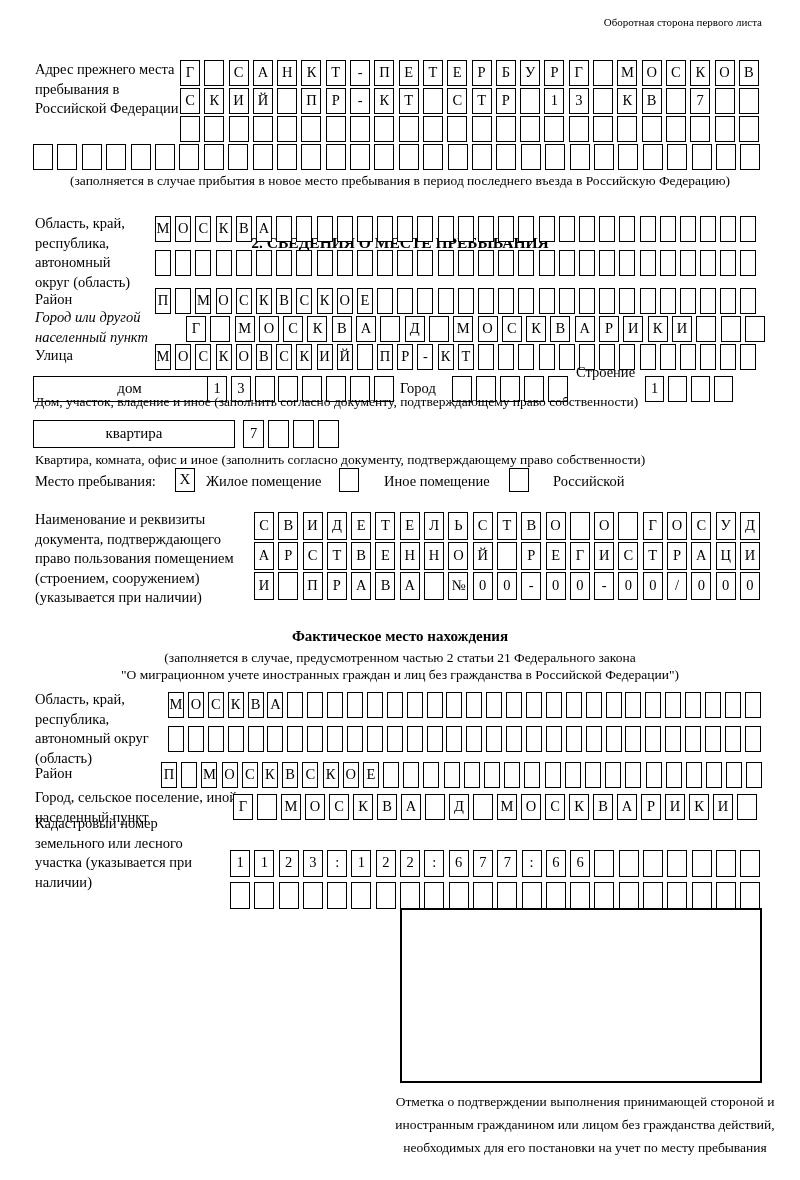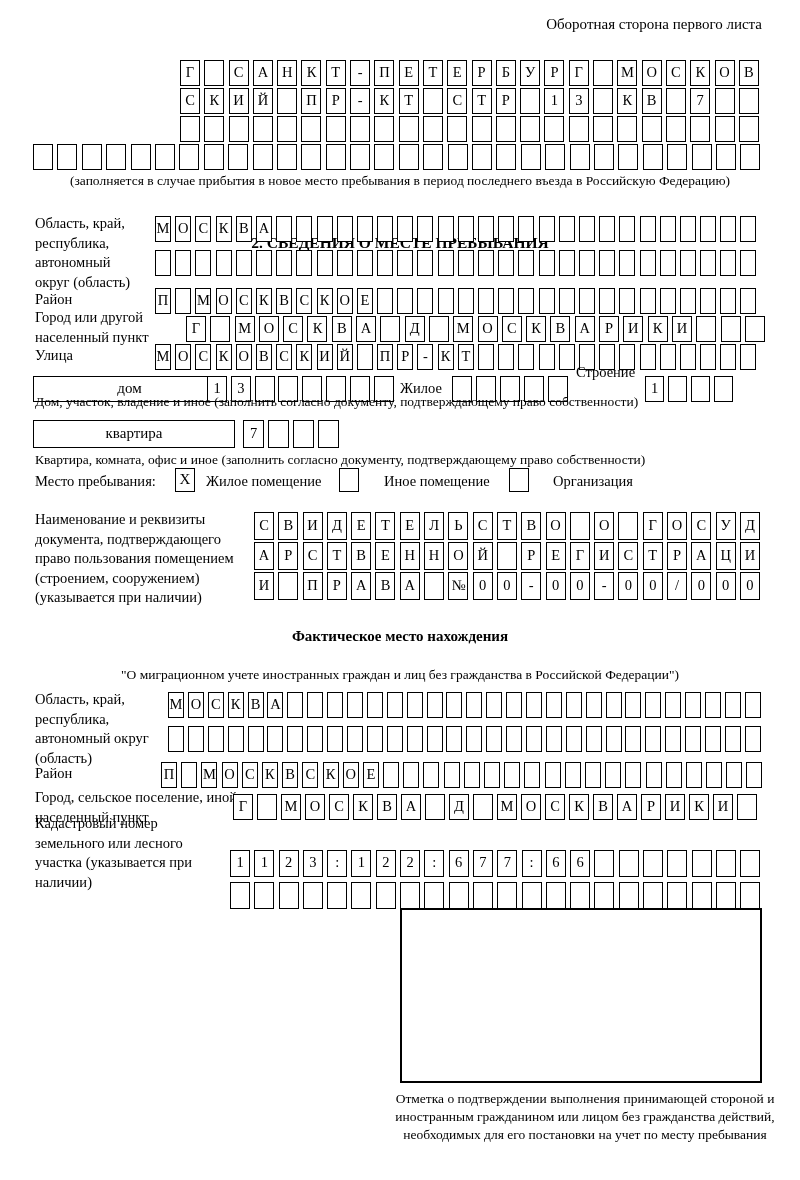--- a/index.html
+++ b/index.html
@@ -1,20 +1,20 @@
 <!DOCTYPE html>
 <html><head>
 <meta charset="utf-8">
 <style>
   html,body{margin:0;padding:0;background:#fff;}
   .page{
     position:relative;width:800px;height:1180px;margin:0 auto;background:#fff;
     font-family:"Liberation Serif","DejaVu Serif",serif;color:#000;overflow:hidden;
   }
-  .hnote{position:absolute;right:38px;top:16px;font-size:15px;}
+  .hnote{position:absolute;right:38px;top:16px;font-size:11px;}
   .lbl{position:absolute;font-size:14.5px;line-height:1.36;}
   .cap{position:absolute;font-size:13.5px;}
   .center{left:0;width:800px;text-align:center;}
   .title{position:absolute;left:0;width:800px;text-align:center;font-weight:bold;font-size:15.5px;}
   .cells{position:absolute;display:flex;}
   .cells .cell{
     display:inline-block;box-sizing:border-box;border:1.5px solid #000;
     width:var(--cw,20px);height:var(--ch,26px);line-height:calc(var(--ch,26px) - 4px);
     text-align:center;font-size:14.5px;flex:none;background:#fff;
   }
@@ -22,20 +22,21 @@
   .cb{position:absolute;box-sizing:border-box;width:20px;height:24px;border:1.5px solid #000;text-align:center;font-size:15px;line-height:21px;background:#fff;}
   .stampbox{position:absolute;box-sizing:border-box;border:2px solid #000;background:#fff;}
 </style>
 </head>
 <body>
 
 <div class="page">
 
   <div class="hnote">Оборотная сторона первого листа</div>
 
+  <div class="lbl" style="left:35px;top:60px;width:150px;">Адрес прежнего места пребывания в Российской Федерации</div>
   <div class="cells" style="left:180px;top:60px;gap:4.3px;--cw:20px;--ch:26px;">
       <span class="cell">Г</span>
       <span class="cell"></span>
       <span class="cell">С</span>
       <span class="cell">А</span>
       <span class="cell">Н</span>
       <span class="cell">К</span>
       <span class="cell">Т</span>
       <span class="cell">-</span>
       <span class="cell">П</span>
@@ -236,21 +237,21 @@
       <span class="cell"></span>
       <span class="cell"></span>
       <span class="cell"></span>
       <span class="cell"></span>
       <span class="cell"></span>
       <span class="cell"></span>
       <span class="cell"></span>
       <span class="cell"></span>
     </div>
 
-  <div class="lbl" style="left:35px;top:308px;width:150px;">Город или другой населенный пункт</div>
+  <div class="lbl" style="left:35px;top:308px;width:150px;font-style:italic;">Город или другой населенный пункт</div>
   <div class="cells" style="left:186px;top:316px;gap:4.3px;--cw:20px;--ch:26px;">
       <span class="cell">Г</span>
       <span class="cell"></span>
       <span class="cell">М</span>
       <span class="cell">О</span>
       <span class="cell">С</span>
       <span class="cell">К</span>
       <span class="cell">В</span>
       <span class="cell">А</span>
       <span class="cell"></span>
@@ -309,21 +310,21 @@
   <div class="cells" style="left:207px;top:376px;gap:3.8px;--cw:20px;--ch:26px;">
       <span class="cell">1</span>
       <span class="cell">3</span>
       <span class="cell"></span>
       <span class="cell"></span>
       <span class="cell"></span>
       <span class="cell"></span>
       <span class="cell"></span>
       <span class="cell"></span>
     </div>
-  <div class="lbl" style="left:400px;top:379px;">Жилое</div>
+  <div class="lbl" style="left:400px;top:379px;">Город</div>
   <div class="cells" style="left:452px;top:376px;gap:4px;--cw:20px;--ch:26px;">
       <span class="cell"></span>
       <span class="cell"></span>
       <span class="cell"></span>
       <span class="cell"></span>
       <span class="cell"></span>
     </div>
   <div class="lbl" style="left:576px;top:363px;text-align:center;">Строение</div>
   <div class="cells" style="left:645px;top:376px;gap:4px;--cw:19px;--ch:26px;">
       <span class="cell">1</span>
@@ -341,21 +342,21 @@
       <span class="cell"></span>
     </div>
   <div class="cap" style="left:35px;top:452px;">Квартира, комната, офис и иное (заполнить согласно документу, подтверждающему право собственности)</div>
 
   <div class="lbl" style="left:35px;top:472px;text-align:center;">Место пребывания:</div>
   <div class="cb" style="left:175px;top:468px;">X</div>
   <div class="lbl" style="left:206px;top:472px;">Жилое помещение</div>
   <div class="cb" style="left:339px;top:468px;"></div>
   <div class="lbl" style="left:384px;top:472px;">Иное помещение</div>
   <div class="cb" style="left:509px;top:468px;"></div>
-  <div class="lbl" style="left:553px;top:472px;">Организация</div>
+  <div class="lbl" style="left:553px;top:472px;">Российской</div>
 
   <div class="lbl" style="left:35px;top:510px;width:215px;line-height:19.5px;">Наименование и реквизиты документа, подтверждающего право пользования помещением (строением, сооружением) (указывается при наличии)</div>
   <div class="cells" style="left:254px;top:512px;gap:4.3px;--cw:20px;--ch:28px;">
       <span class="cell">С</span>
       <span class="cell">В</span>
       <span class="cell">И</span>
       <span class="cell">Д</span>
       <span class="cell">Е</span>
       <span class="cell">Т</span>
       <span class="cell">Е</span>
@@ -415,20 +416,21 @@
       <span class="cell">-</span>
       <span class="cell">0</span>
       <span class="cell">0</span>
       <span class="cell">/</span>
       <span class="cell">0</span>
       <span class="cell">0</span>
       <span class="cell">0</span>
     </div>
 
   <div class="title" style="top:628px;font-size:15px;">Фактическое место нахождения</div>
+  <div class="cap center" style="top:650px;">(заполняется в случае, предусмотренном частью 2 статьи 21 Федерального закона</div>
   <div class="cap center" style="top:667px;">"О миграционном учете иностранных граждан и лиц без гражданства в Российской Федерации")</div>
 
   <div class="lbl" style="left:35px;top:690px;width:130px;">Область, край, республика, автономный округ (область)</div>
   <div class="cells" style="left:168px;top:692px;gap:3.9px;--cw:16px;--ch:26px;">
       <span class="cell">М</span>
       <span class="cell">О</span>
       <span class="cell">С</span>
       <span class="cell">К</span>
       <span class="cell">В</span>
       <span class="cell">А</span>
@@ -594,15 +596,15 @@
       <span class="cell"></span>
       <span class="cell"></span>
       <span class="cell"></span>
       <span class="cell"></span>
       <span class="cell"></span>
       <span class="cell"></span>
       <span class="cell"></span>
     </div>
 
   <div class="stampbox" style="left:400px;top:908px;width:362px;height:175px;"></div>
-  <div class="cap" style="left:392px;top:1090px;width:386px;text-align:center;line-height:18px;">Отметка о подтверждении выполнения принимающей стороной и иностранным гражданином или лицом без гражданства действий, необходимых для его постановки на учет по месту пребывания</div>
+  <div class="cap" style="left:392px;top:1090px;width:386px;text-align:center;line-height:23px;">Отметка о подтверждении выполнения принимающей стороной и иностранным гражданином или лицом без гражданства действий, необходимых для его постановки на учет по месту пребывания</div>
 
 </div>
 
 </body></html>

